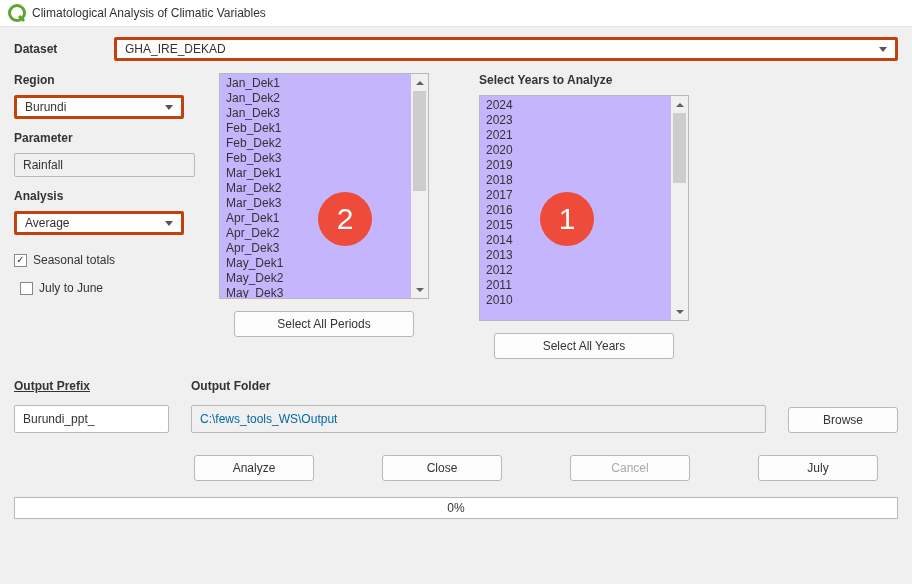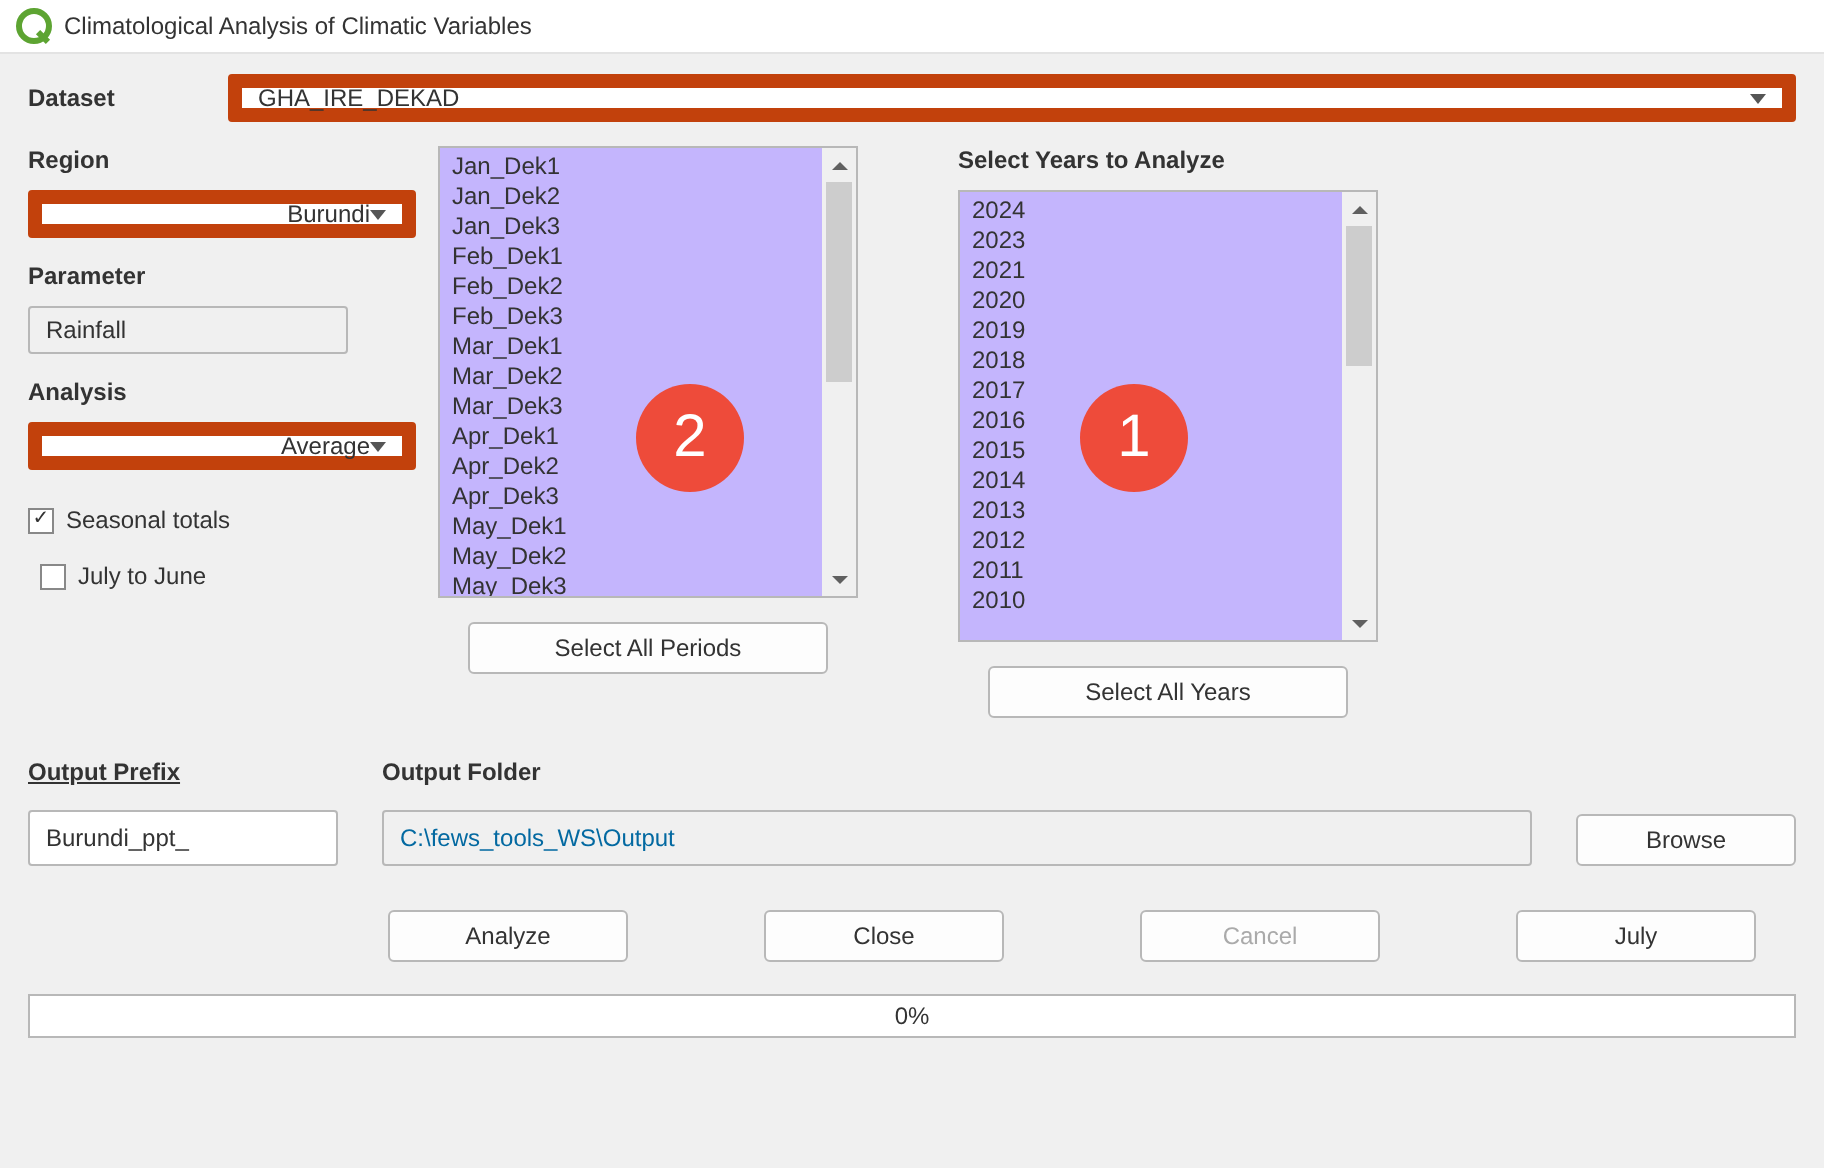--- a/index.html
+++ b/index.html
@@ -56,21 +56,21 @@
       display: flex;
       align-items: center;
       gap: 40px;
       margin-bottom: 12px;
     }
     .dataset-row .label {
       width: 60px;
     }
     .select-box {
       background: #fff;
-      border: 7px solid #c2410c;
+      border: 3px solid #c2410c;
       border-radius: 2px;
       padding: 4px 8px;
       height: 24px;
       display: flex;
       align-items: center;
       justify-content: space-between;
       cursor: pointer;
     }
     .select-box .triangle {
       width: 0;
@@ -99,27 +99,26 @@
       display: block;
       margin-bottom: 8px;
     }
     .input-disabled {
       background: #f0f0f0;
       border: 1px solid #b8b8b8;
       border-radius: 2px;
       padding: 4px 8px;
       height: 24px;
       color: #8a8a8a;
-      width: 160px;
+      width: 181px;
       display: flex;
       align-items: center;
     }
     .select-narrow {
-      width: 194px;
-      justify-content: flex-end;
+      width: 170px;
     }
     .check-line {
       display: flex;
       align-items: center;
       gap: 6px;
       margin-top: 6px;
       margin-bottom: 8px;
     }
     .checkbox {
       width: 13px;

